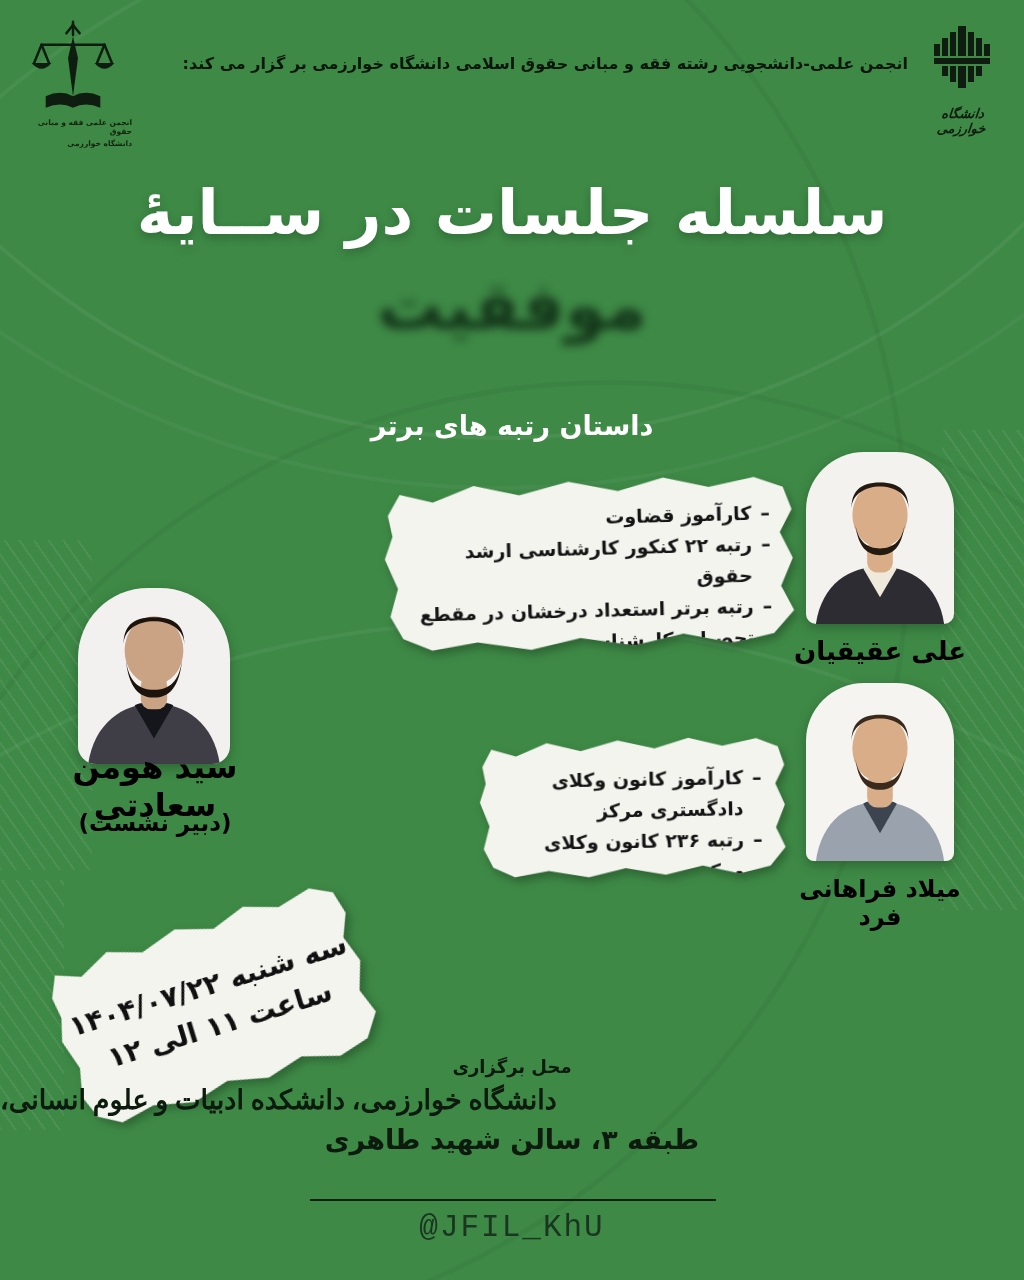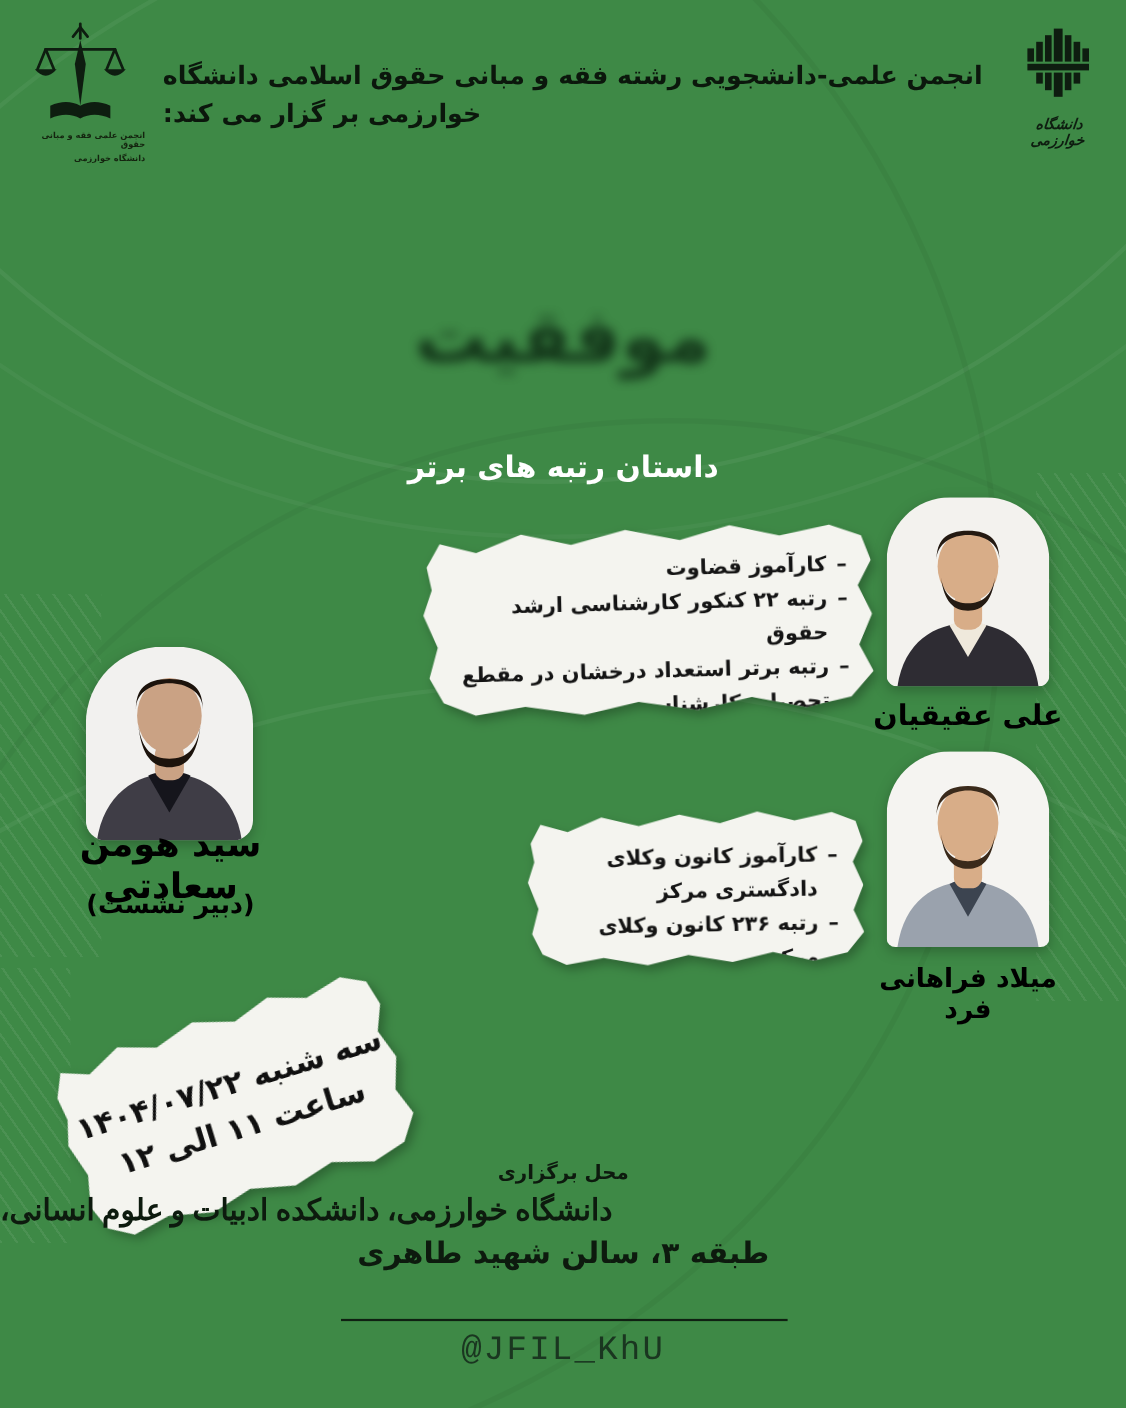--- a/index.html
+++ b/index.html
@@ -34,21 +34,21 @@
 
   
   .assoc-logo { position:absolute; left:14px; top:20px; width:118px; text-align:right; }
   .assoc-logo svg { display:block; margin:0 auto; }
   .assoc-caption { font-size:7.5px; font-weight:bold; color:#14240f; line-height:1.25; margin-top:2px; }
   .univ-logo { position:absolute; left:916px; top:24px; width:92px; text-align:center; }
   .univ-caption { font-size:13px; font-weight:bold; font-style:italic; color:#0E1D10; margin-top:6px;
     transform: skewX(-6deg); }
   .header-announcement {
     position:absolute; top:52px; left:148px; width:760px;
-    text-align:left; font-size:23px; font-weight:bold; color:#0B170C; line-height:1.5;
+    text-align:right; font-size:16px; font-weight:bold; color:#0B170C; line-height:1.5;
   }
 
   
   .title-line1 {
     position:absolute; top:176px; left:0; width:100%;
     text-align:center; font-size:62px; font-weight:bold; color:#ffffff;
     text-shadow: 0 4px 10px rgba(0,0,0,0.22);
   }
   .title-shadow-word {
     position:absolute; top:268px; left:0; width:100%;
@@ -166,20 +166,21 @@
           <rect x="38" y="42" width="6" height="16"></rect>
           <rect x="28" y="42" width="8" height="22"></rect>
         </g>
       </svg>
     </span>
     <div class="univ-caption">دانشگاه خوارزمی</div>
   </div>
 
   <div class="header-announcement">انجمن علمی-دانشجویی رشته فقه و مبانی حقوق اسلامی دانشگاه خوارزمی بر گزار می کند:</div>
 
+  <div class="title-line1">سلسله جلسات در ســایهٔ</div>
   <div class="title-shadow-word">موفقیت</div>
   <div class="subtitle">داستان رتبه های برتر</div>
 
   <div class="photo photo-ali ali">
     <svg viewBox="0 0 150 180" preserveAspectRatio="none" aria-hidden="true">
       <rect width="150" height="180" fill="var(--photo-bg)"></rect>
       <path d="M10 180 C16 138 44 120 75 120 C106 120 134 138 140 180 Z" fill="var(--suit)"></path>
       <path d="M58 122 L75 152 L92 122 C85 117 65 117 58 122 Z" fill="var(--shirt)"></path>
       <rect x="62" y="92" width="26" height="34" rx="10" fill="var(--skin)"></rect>
       <ellipse cx="75" cy="66" rx="28" ry="34" fill="var(--skin)"></ellipse>

